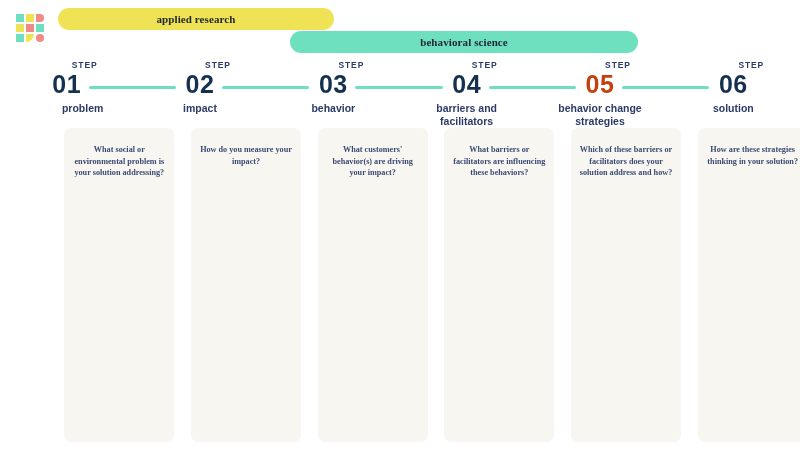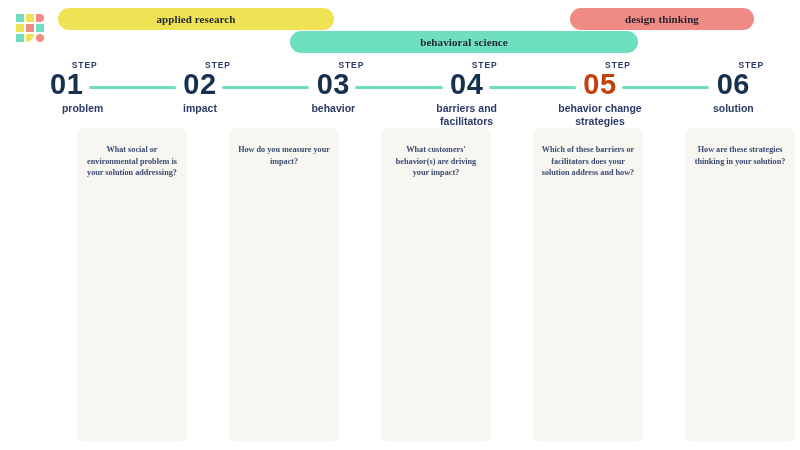--- a/index.html
+++ b/index.html
@@ -74,21 +74,21 @@
   }
   .step-kicker {
     font-size: 8.5px;
     font-weight: 700;
     letter-spacing: .9px;
     color: #2b3a67;
     line-height: 11px;
     margin-left: 36px;
   }
   .step-num {
-    font-size: 29px;
+    font-size: 25px;
     font-weight: 700;
     letter-spacing: .5px;
     color: #16314f;
     line-height: 27px;
   }
   .step-name {
     margin-top: 4px;
     font-size: 10.5px;
     font-weight: 700;
     color: #2b3a67;
@@ -150,23 +150,20 @@
       <i class="r-br" style="background: rgb(239, 227, 85);"></i>
       <i class="dot" style="background: rgb(240, 138, 133);"></i>
     </div>
 
   <div class="pill" id="pill-applied" style="background: rgb(239, 227, 85);">
     <span>applied research</span>
   </div>
   <div class="pill" id="pill-behaviour" style="background: rgb(110, 224, 192);">
     <span>behavioral science</span>
   </div>
-  <div class="pill" id="pill-design" style="background: rgb(240, 138, 133);">
-    <span>design thinking</span>
-  </div>
 
   <div class="steps">
 
     <div class="step">
       <span class="step-kicker" style="color: rgb(43, 58, 103);">STEP</span>
       <span class="step-num" style="color: rgb(22, 49, 79);">01</span>
       <span class="step-name" style="color: rgb(43, 58, 103); padding-left: 32px;">problem</span>
       <span class="connector" style="background: rgb(110, 224, 192); left: calc(50% + 22px); right: calc(-50% + 24px);"></span>
     </div>
 
@@ -217,20 +214,25 @@
         <div class="card-q" style="color: rgb(60, 74, 115);">How do you measure your impact?</div>
       </div>
     </div>
     <div class="card-slot">
       <div class="card" style="background: rgb(248, 246, 241);">
         <div class="card-q" style="color: rgb(60, 74, 115);">What customers' behavior(s) are driving your impact?</div>
       </div>
     </div>
     <div class="card-slot">
       <div class="card" style="background: rgb(248, 246, 241);">
+        <div class="card-q" style="color: rgb(60, 74, 115);">What barriers or facilitators are influencing these behaviors?</div>
+      </div>
+    </div>
+    <div class="card-slot">
+      <div class="card" style="background: rgb(248, 246, 241);">
         <div class="card-q" style="color: rgb(60, 74, 115);">Which of these barriers or facilitators does your solution address and how?</div>
       </div>
     </div>
     <div class="card-slot">
       <div class="card" style="background: rgb(248, 246, 241);">
         <div class="card-q" style="color: rgb(60, 74, 115);">How are these strategies thinking in your solution?</div>
       </div>
     </div>
   </div>
 

